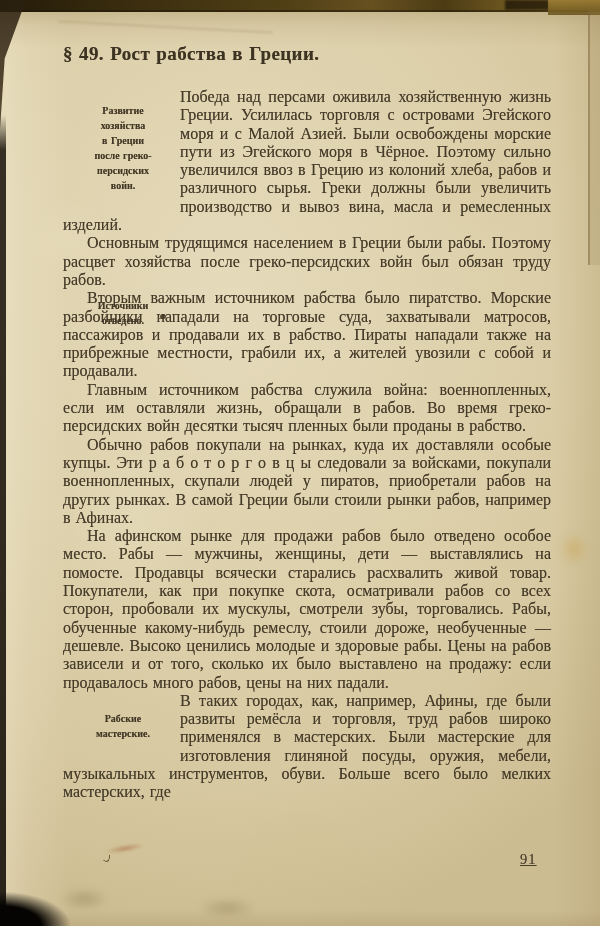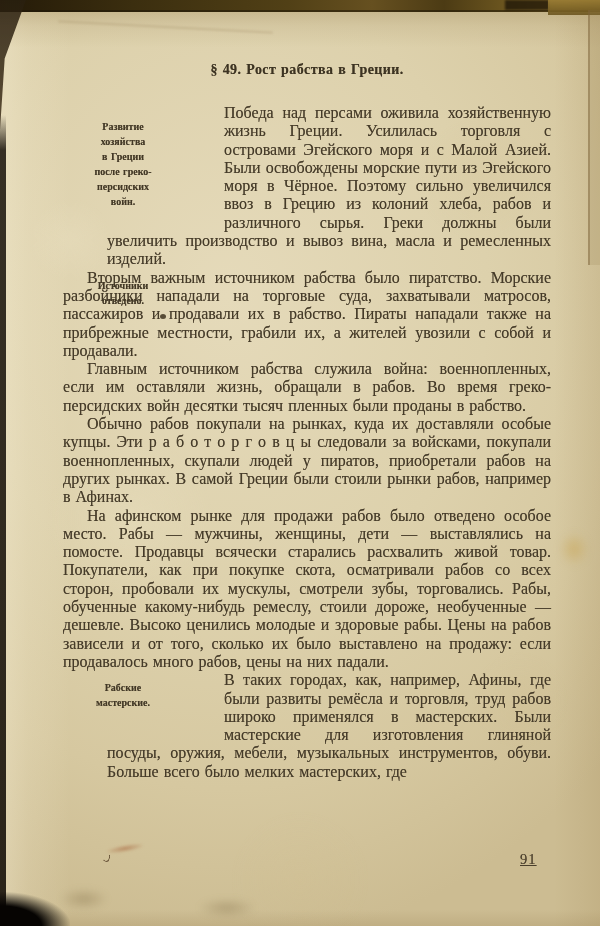--- a/index.html
+++ b/index.html
@@ -61,33 +61,33 @@
   .content{
     position:absolute;left:63px;top:44px;width:488px;
     color:#453b29;
     font-size:16px;line-height:18.3px;
     text-align:justify;
     word-spacing:1px;
     hyphens:auto;-webkit-hyphens:auto;
     text-shadow:0 0 .4px rgba(62,50,32,.55);
   }
   .title{
-    font-size:14px;line-height:20px;font-weight:bold;
-    text-align:center;letter-spacing:.4px;
-    margin:16px 0 24px 0;color:#3c3322;
+    font-size:19px;line-height:20px;font-weight:bold;
+    text-align:left;letter-spacing:.4px;
+    margin:0 0 24px 0;color:#3c3322;
   }
   .sect{position:relative;}
   .mlabel{
     position:absolute;left:12px;width:96px;
     font-weight:bold;font-size:10px;line-height:15px;
     text-align:center;white-space:pre-line;
     color:#423826;text-indent:0;
   }
   .para{margin:0;text-indent:24px;}
-  .para.wrap{text-indent:0;margin-left:44px;}
+  .para.wrap{text-indent:0;}
   .spacer{float:left;width:117px;}
   .sp-tall{height:110px;}
   .sp-short{height:55px;}
   .pagenum{
     position:absolute;top:851px;left:520px;width:30px;
     font-size:14.5px;color:#4a3f2c;letter-spacing:1px;
     text-shadow:0 0 .4px rgba(62,50,32,.5);
     text-decoration:underline;
   }
 </style>
@@ -121,33 +121,34 @@
     <h1 class="title">§ 49. Рост рабства в Греции.</h1>
 
     <div class="sect">
       <div class="mlabel" style="top:15px">Развитие
 хозяйства
 в Греции
 после греко-
 персидских
 войн.</div>
       <p class="para wrap"><span class="spacer sp-tall"></span><span>Победа над персами оживила хозяйственную жизнь Греции. Усилилась торговля с островами Эгейского моря и с Малой Азией. Были освобождены морские пути из Эгейского моря в Чёрное. Поэтому сильно увеличился ввоз в Грецию из колоний хлеба, рабов и различного сырья. Греки должны были увеличить производство и вывоз вина, масла и ремесленных изделий.</span></p>
+      <p class="para">Основным трудящимся населением в Греции были рабы. Поэтому расцвет хозяйства после греко-персидских войн был обязан труду рабов.</p>
     </div>
 
     <div class="sect">
       <div class="mlabel" style="top:9px">Источники
 отведено.</div>
       <p class="para">Вторым важным источником рабства было пиратство. Морские разбойники нападали на торговые суда, захватывали матросов, пассажиров и продавали их в рабство. Пираты нападали также на прибрежные местности, грабили их, а жителей увозили с собой и продавали.</p>
       <p class="para">Главным источником рабства служила война: военнопленных, если им оставляли жизнь, обращали в рабов. Во время греко-персидских войн десятки тысяч пленных были проданы в рабство.</p>
       <p class="para">Обычно рабов покупали на рынках, куда их доставляли особые купцы. Эти р а б о т о р г о в ц ы следовали за войсками, покупали военнопленных, скупали людей у пиратов, приобретали рабов на других рынках. В самой Греции были стоили рынки рабов, например в Афинах.</p>
       <p class="para">На афинском рынке для продажи рабов было отведено особое место. Рабы — мужчины, женщины, дети — выставлялись на помосте. Продавцы всячески старались расхвалить живой товар. Покупатели, как при покупке скота, осматривали рабов со всех сторон, пробовали их мускулы, смотрели зубы, торговались. Рабы, обученные какому-нибудь ремеслу, стоили дороже, необученные — дешевле. Высоко ценились молодые и здоровые рабы. Цены на рабов зависели и от того, сколько их было выставлено на продажу: если продавалось много рабов, цены на них падали.</p>
     </div>
 
     <div class="sect">
-      <div class="mlabel" style="top:9px">Рабские
+      <div class="mlabel" style="top:19px">Рабские
 мастерские.</div>
       <p class="para wrap"><span class="spacer sp-short"></span><span>В таких городах, как, например, Афины, где были развиты ремёсла и торговля, труд рабов широко применялся в мастерских. Были мастерские для изготовления глиняной посуды, оружия, мебели, музыкальных инструментов, обуви. Больше всего было мелких мастерских, где</span></p>
     </div>
 
   </div>
 
   <div class="pagenum">91</div>
 
 </div>
 

